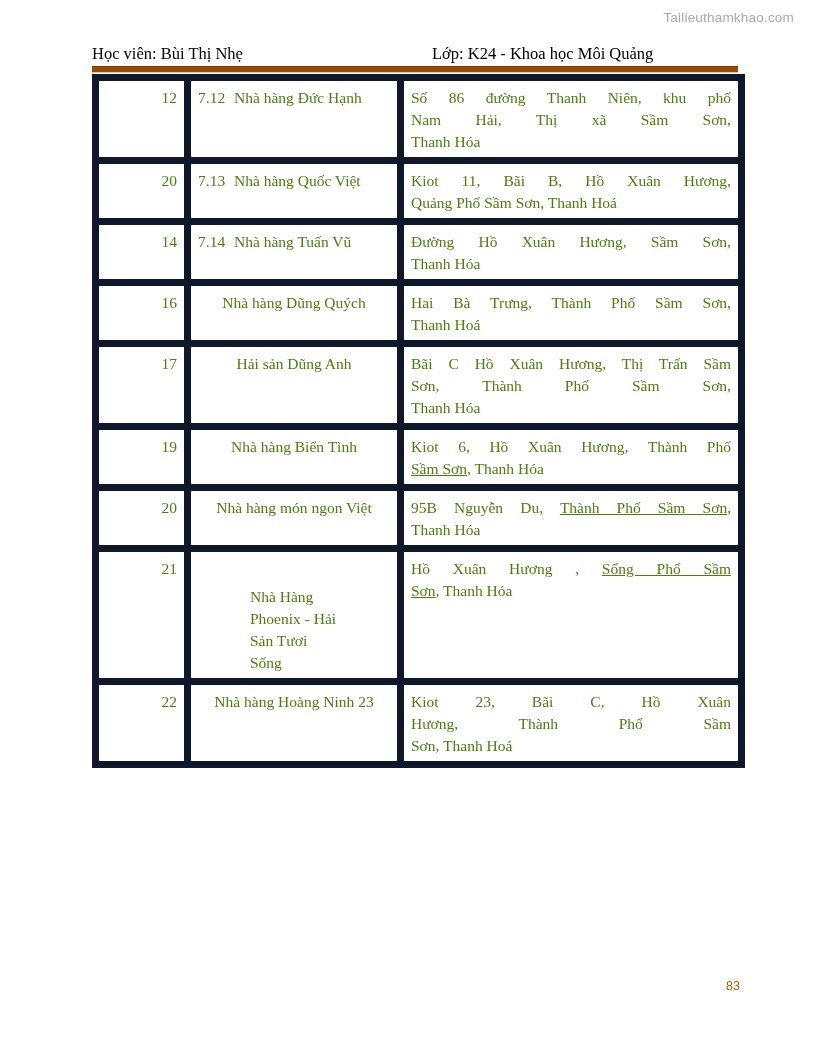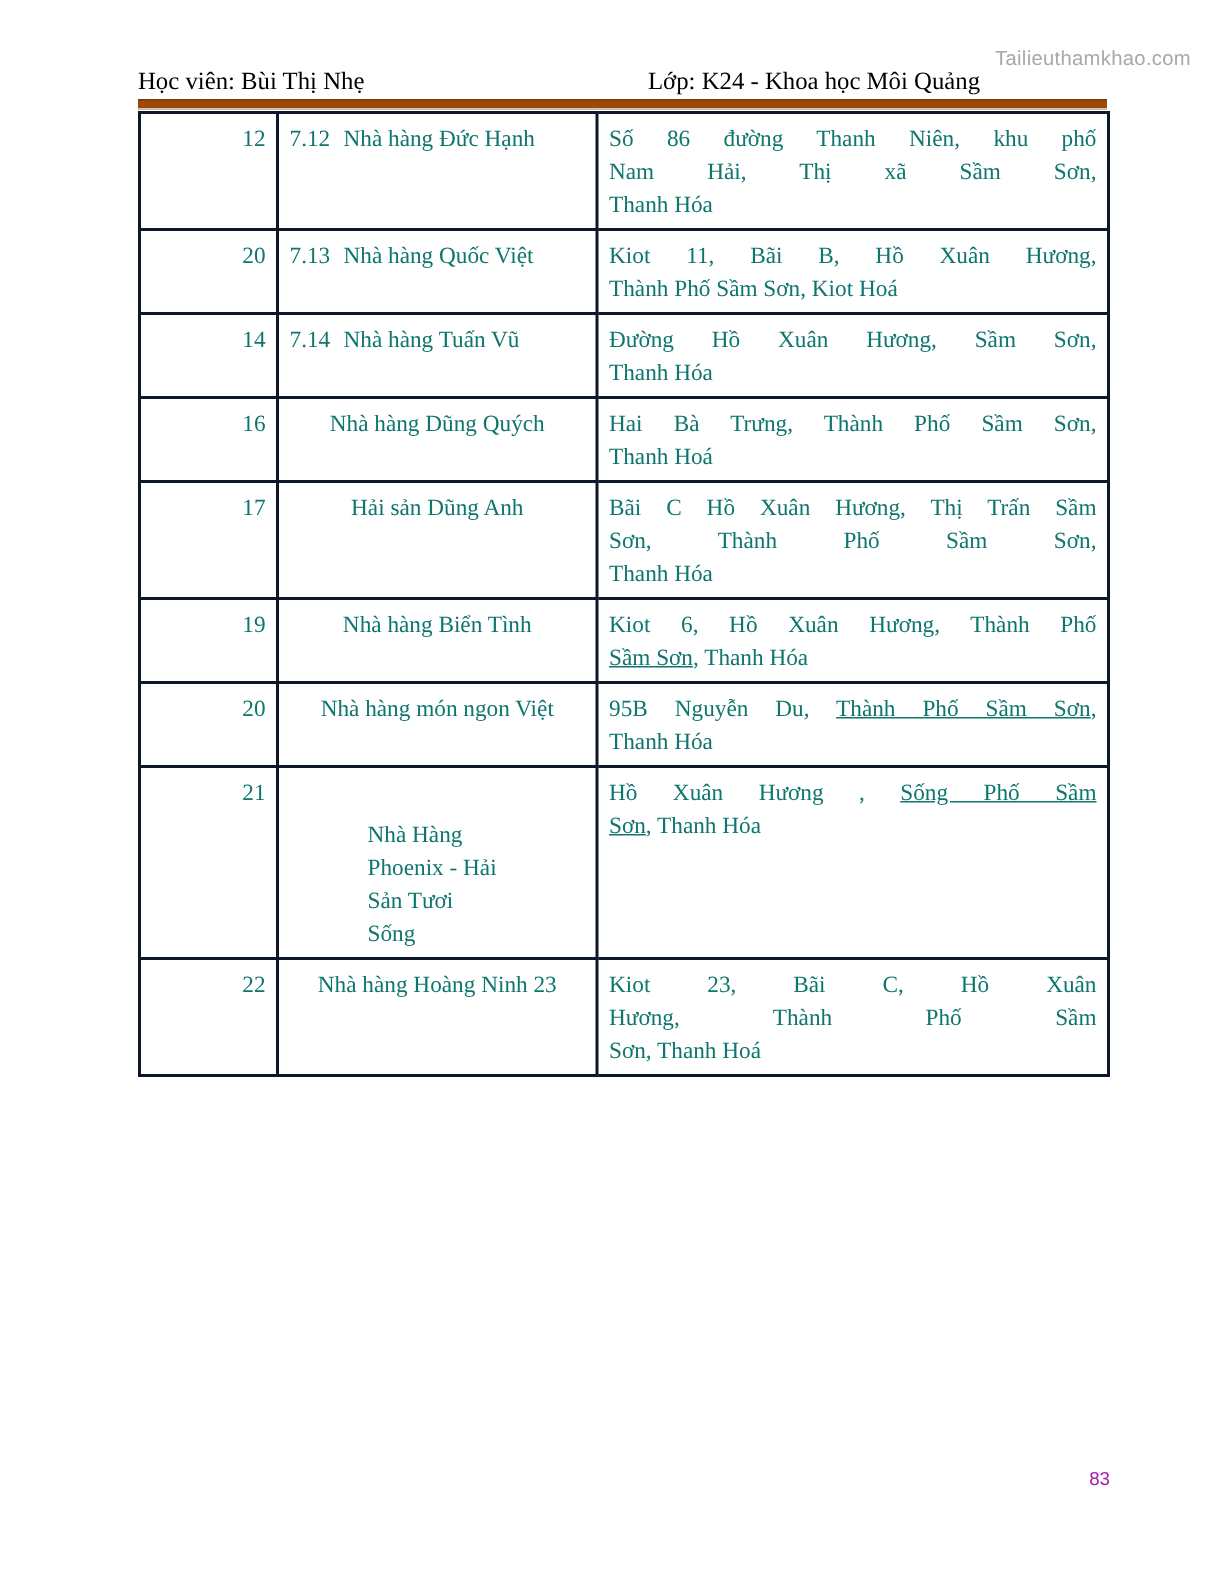--- a/index.html
+++ b/index.html
@@ -21,21 +21,20 @@
   
   .watermark {
     position: absolute;
     top: 10px;
     right: 22px;
     font-family: "Liberation Sans", "DejaVu Sans", sans-serif;
     font-size: 13.5px;
     color: #a8a8a8;
     letter-spacing: 0.2px;
     white-space: nowrap;
-    margin-top: 21px;
   }
   
   .header-row {
     position: absolute;
     top: 44px;
     left: 92px;
     width: 648px;
     display: flex;
     justify-content: flex-start;
     font-size: 16.5px;
@@ -60,26 +59,26 @@
     top: 74px;
     left: 92px;
     width: 646px;
   }
   table.main {
     border-collapse: collapse;
     width: 646px;
     table-layout: fixed;
   }
   table.main td {
-    border: 2px solid #0f172a;
+    border: 7px solid #0f172a;
     vertical-align: top;
     padding: 6px 7px 4px 7px;
     font-size: 15.5px;
     line-height: 1.42;
-    color: #0f766e;
+    color: #4d7c0f;
   }
   col.c-no    { width: 92px; }
   col.c-name  { width: 213px; }
   col.c-addr  { width: 341px; }
 
   td.no {
     text-align: right;
     padding-right: 9px;
   }
   td.name { }
@@ -119,21 +118,21 @@
   .page-number {
     position: absolute;
     top: 979px;
     left: 0;
     width: 816px;
     text-align: right;
     padding-right: 76px;
     box-sizing: border-box;
     font-family: "Liberation Sans", "DejaVu Sans", sans-serif;
     font-size: 12.5px;
-    color: #a21caf;
+    color: #a16207;
   }
 </style>
 </head>
 <body>
 
 <div class="page">
 
   <div class="watermark">Tailieuthamkhao.com</div>
 
   <div class="header-row">
@@ -157,21 +156,21 @@
               <div class="jline">Số 86 đường Thanh Niên, khu phố</div>
               <div class="jline">Nam Hải, Thị xã Sầm Sơn,</div>
               <div class="lastline">Thanh Hóa</div>
             </td>
           </tr>
           <tr>
             <td class="no pad-b-md">20</td>
             <td class="name"><span class="name-num">7.13</span><span>Nhà hàng Quốc Việt</span></td>
             <td class="addr">
               <div class="jline">Kiot 11, Bãi B, Hồ Xuân Hương,</div>
-              <div class="lastline">Thành Phố Sầm Sơn, Kiot Hoá</div>
+              <div class="lastline">Quảng Phố Sầm Sơn, Thanh Hoá</div>
             </td>
           </tr>
           <tr>
             <td class="no pad-b-md">14</td>
             <td class="name"><span class="name-num">7.14</span><span>Nhà hàng Tuấn Vũ</span></td>
             <td class="addr">
               <div class="jline">Đường Hồ Xuân Hương, Sầm Sơn,</div>
               <div class="lastline">Thanh Hóa</div>
             </td>
           </tr>

